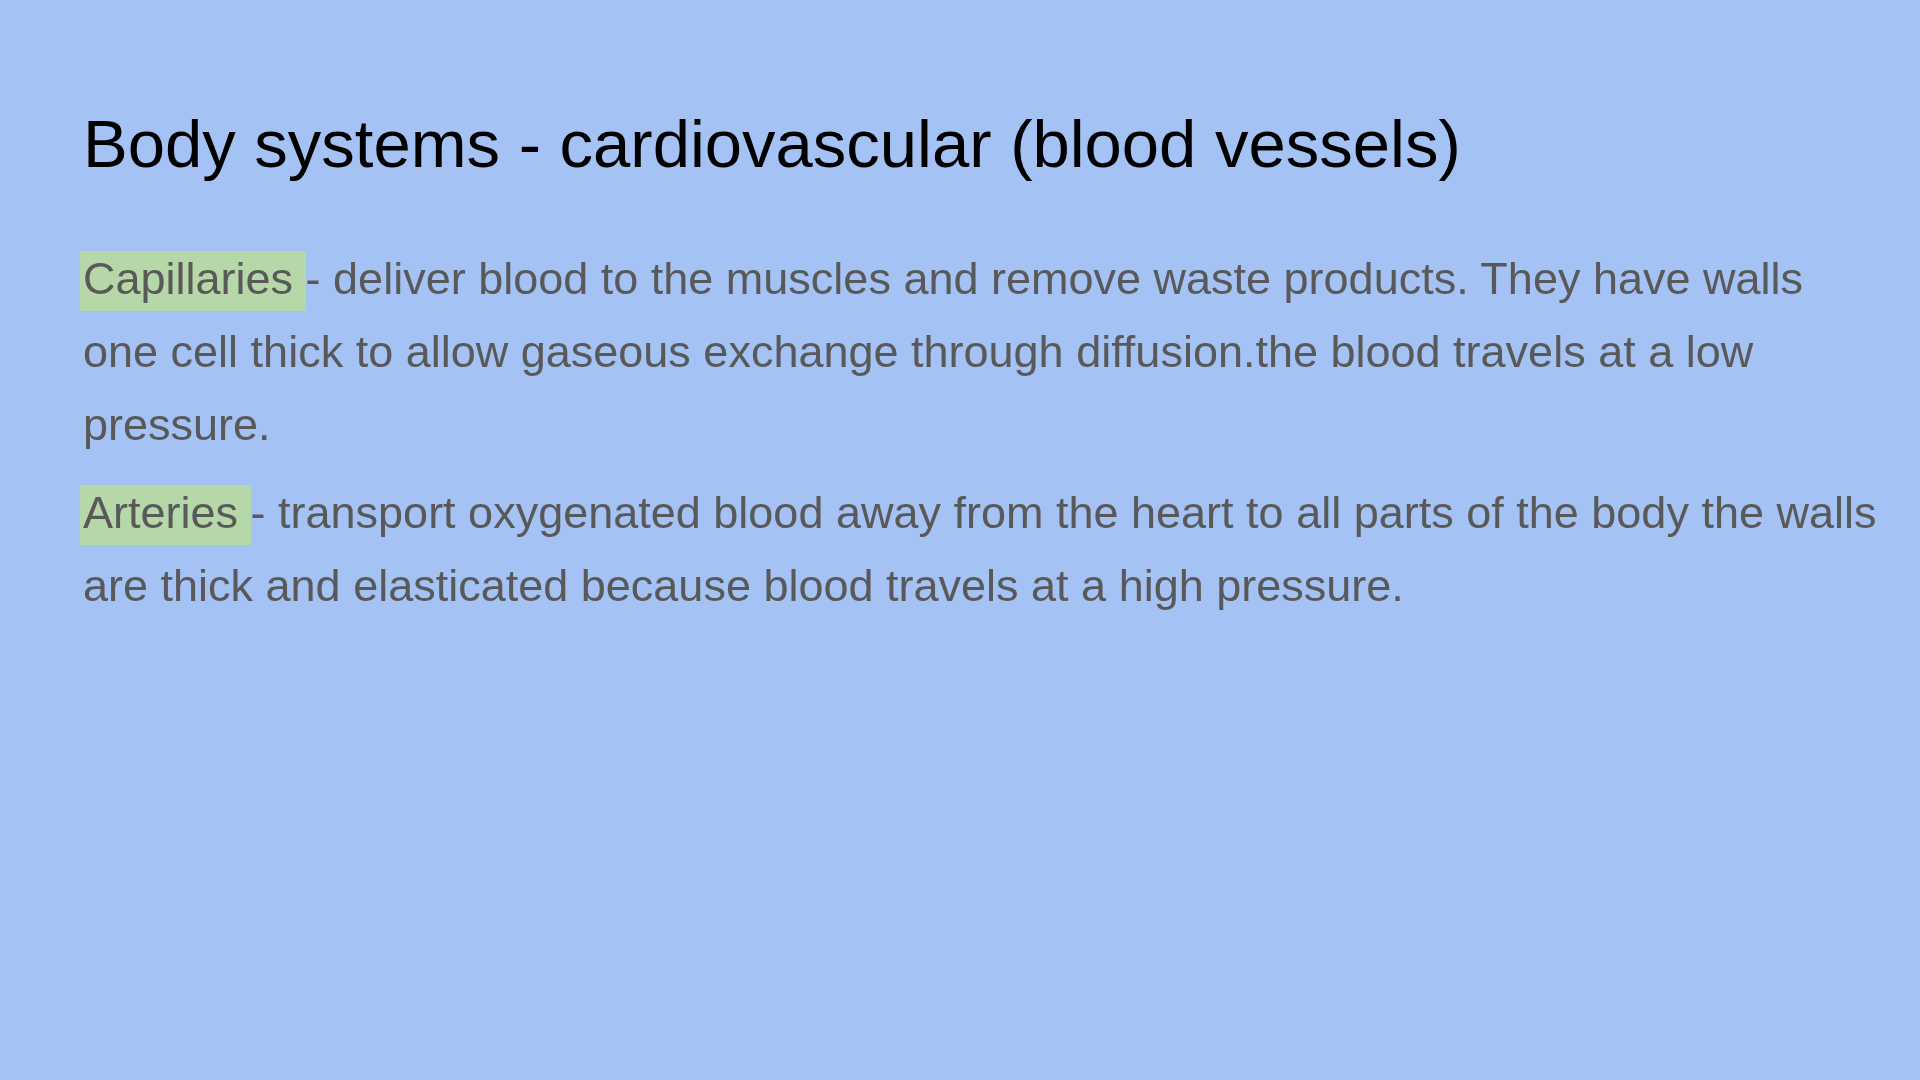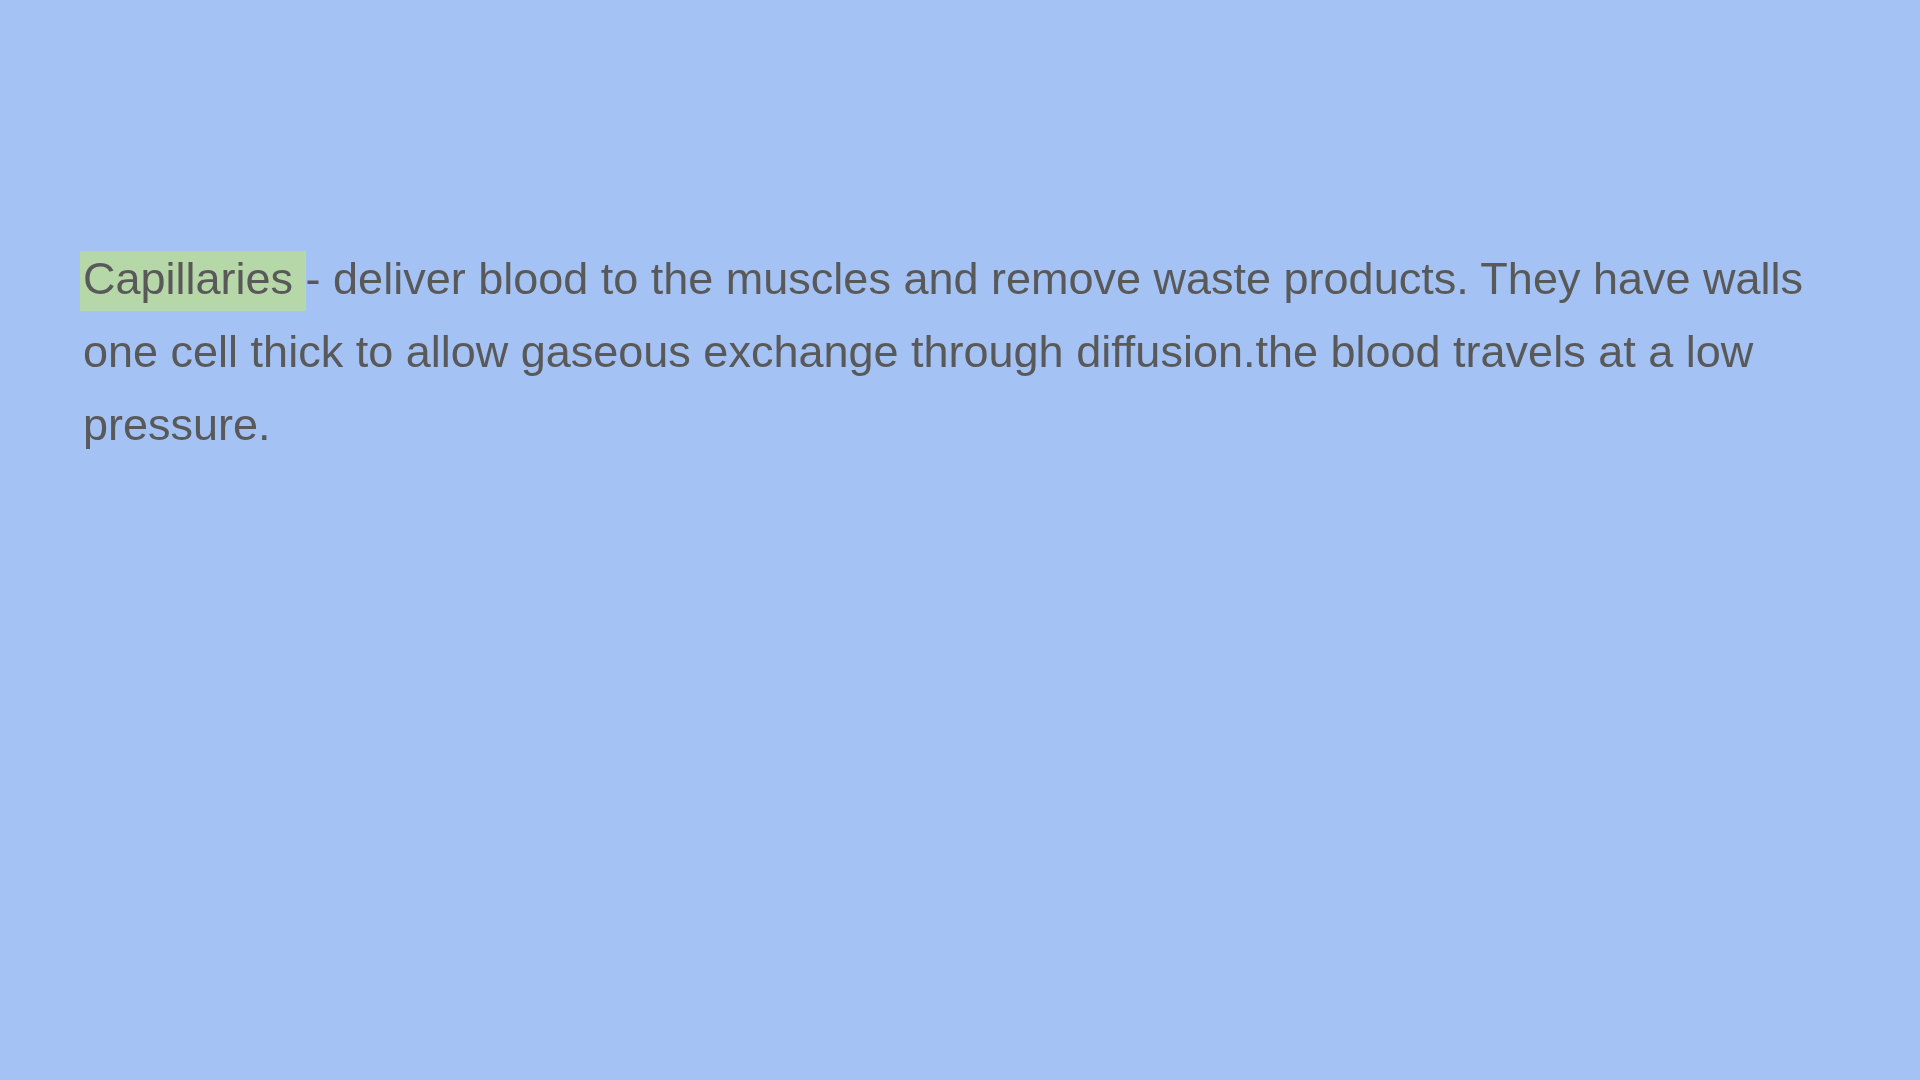--- a/index.html
+++ b/index.html
@@ -47,22 +47,24 @@
     padding: 2px 0 7px 3px;
     margin-left: -3px;
     text-align: center;
   }
 </style>
 </head>
 <body>
 
 <div class="slide">
 
+  <div class="slide-title">Body systems - cardiovascular (blood vessels)</div>
 
   <div class="slide-body">
 
     <p><span class="hl">Capillaries </span><span>- deliver blood to the muscles and remove waste products. They have walls one cell thick to allow gaseous exchange through diffusion.the blood travels at a low pressure.</span></p>
 
+    <p><span class="hl">Arteries </span><span>- transport oxygenated blood away from the heart to all parts of the body the walls are thick and elasticated because blood travels at a high pressure.</span></p>
 
 
   </div>
 
 </div>
 
 </body></html>

